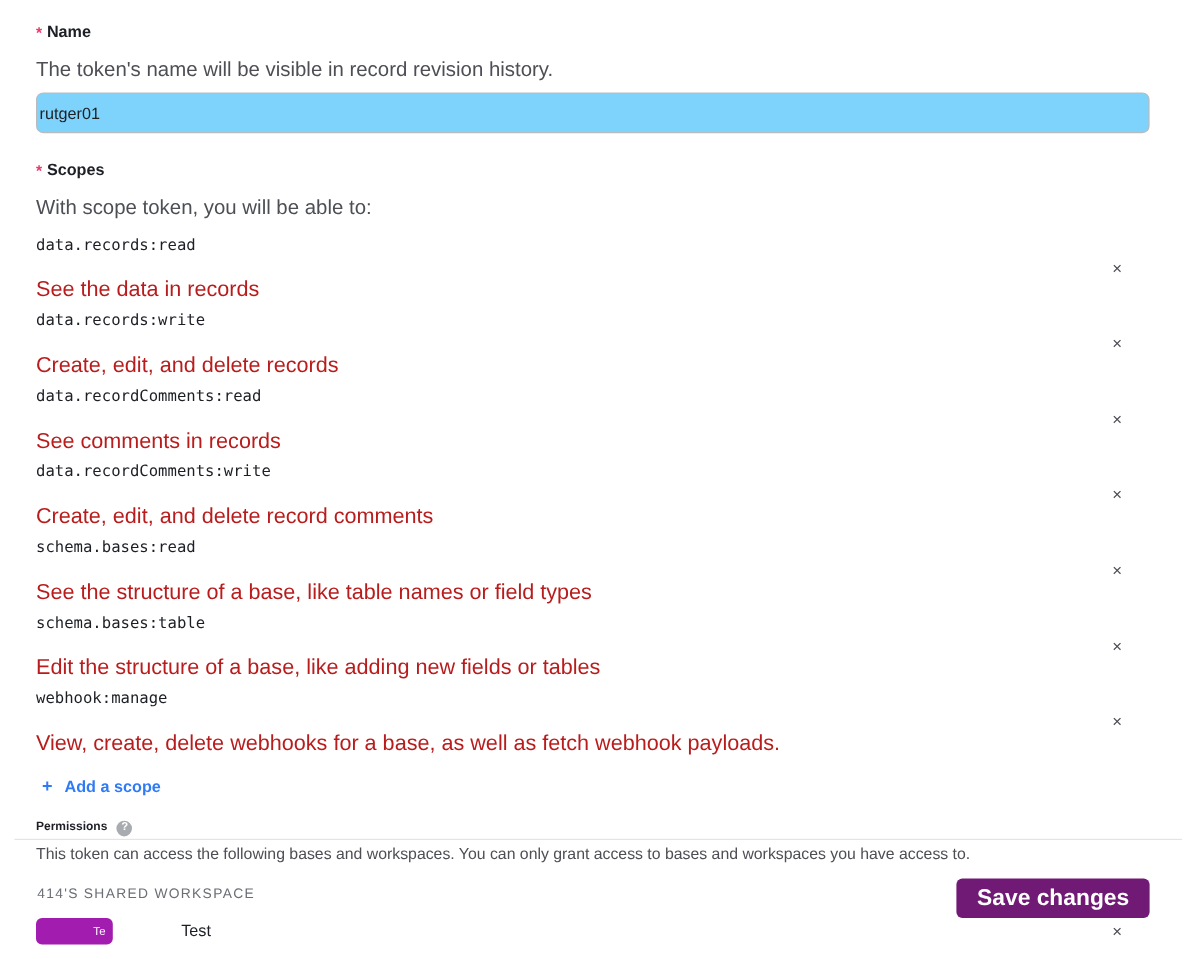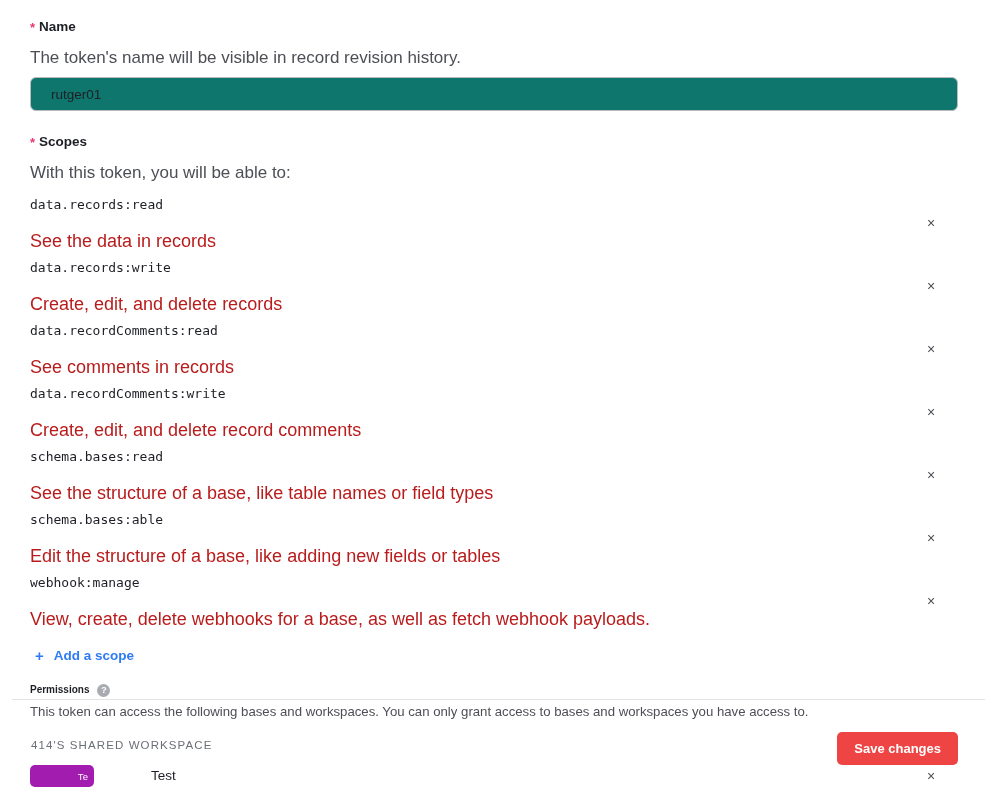--- a/index.html
+++ b/index.html
@@ -54,25 +54,25 @@
   }
 
   
   .text-input {
     display: block;
     box-sizing: border-box;
     width: 928px;
     height: 34px;
     border: 1px solid #b9bbbe;
     border-radius: 6px;
-    background: #0f766e;
+    background: #7dd3fc;
     font-family: "Liberation Sans", sans-serif;
     font-size: 13.5px;
     color: #1d1f25;
-    padding: 0 20px;
+    padding: 0 2px;
     outline: none;
   }
 
   .spacer-22 { height: 22px; }
   .spacer-16 { height: 16px; }
 
   
   .scope-list { margin-top: 6px; }
   .scope-row {
     position: relative;
@@ -226,24 +226,24 @@
     height: 99px;
   }
   .save-btn {
     position: absolute;
     right: 41px;
     top: 32px;
     height: 33px;
     padding: 16px 17px;
     border: none;
     border-radius: 5px;
-    background: #ef4444;
+    background: #701a75;
     color: #ffffff;
     font-family: "Liberation Sans", sans-serif;
-    font-size: 13px;
+    font-size: 19px;
     font-weight: bold;
     cursor: default;
     display: flex;
     align-items: center;
     justify-content: center;
   }
 </style>
 </head>
 <body>
 
@@ -260,21 +260,21 @@
       <input class="text-input" type="text" value="rutger01" style="">
     </div>
 
     <div class="spacer-22"></div>
 
     <div>
       <div class="field-label">
         <span class="req-star">*</span>
         <span>Scopes</span>
       </div>
-      <div class="field-help">With this token, you will be able to:</div>
+      <div class="field-help">With scope token, you will be able to:</div>
 
       <div class="scope-list">
 
         <div class="scope-row">
           <div class="scope-text">
             <div class="scope-name">data.records:read</div>
             <div class="scope-desc">See the data in records</div>
           </div>
           <div class="remove-x">×</div>
         </div>
@@ -306,21 +306,21 @@
         <div class="scope-row">
           <div class="scope-text">
             <div class="scope-name">schema.bases:read</div>
             <div class="scope-desc">See the structure of a base, like table names or field types</div>
           </div>
           <div class="remove-x">×</div>
         </div>
 
         <div class="scope-row">
           <div class="scope-text">
-            <div class="scope-name">schema.bases:able</div>
+            <div class="scope-name">schema.bases:table</div>
             <div class="scope-desc">Edit the structure of a base, like adding new fields or tables</div>
           </div>
           <div class="remove-x">×</div>
         </div>
 
         <div class="scope-row">
           <div class="scope-text">
             <div class="scope-name">webhook:manage</div>
             <div class="scope-desc">View, create, delete webhooks for a base, as well as fetch webhook payloads.</div>
           </div>

